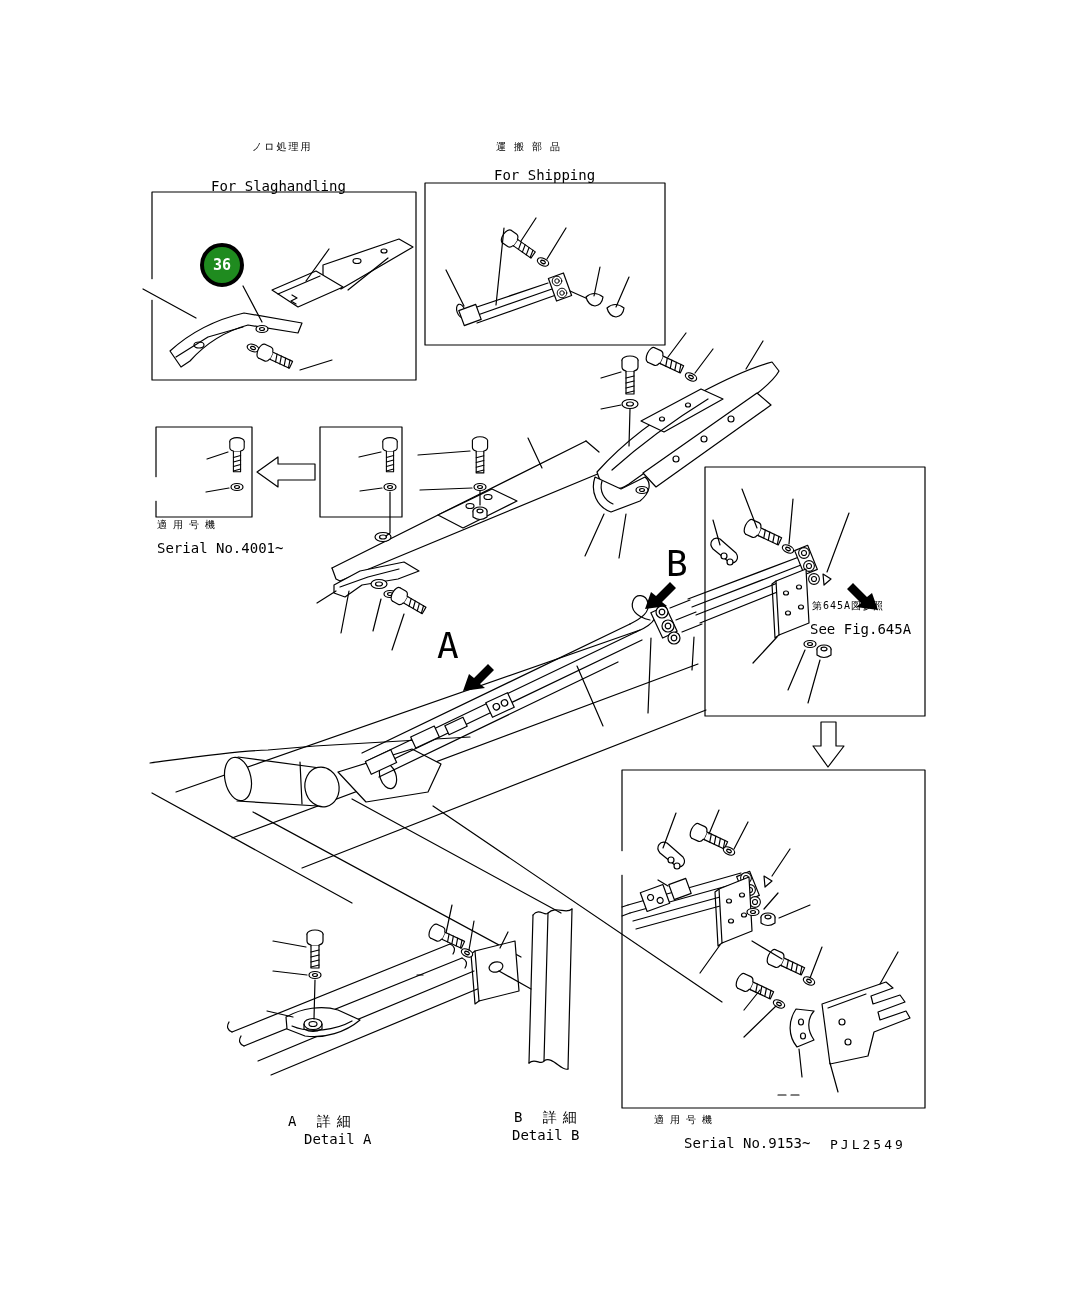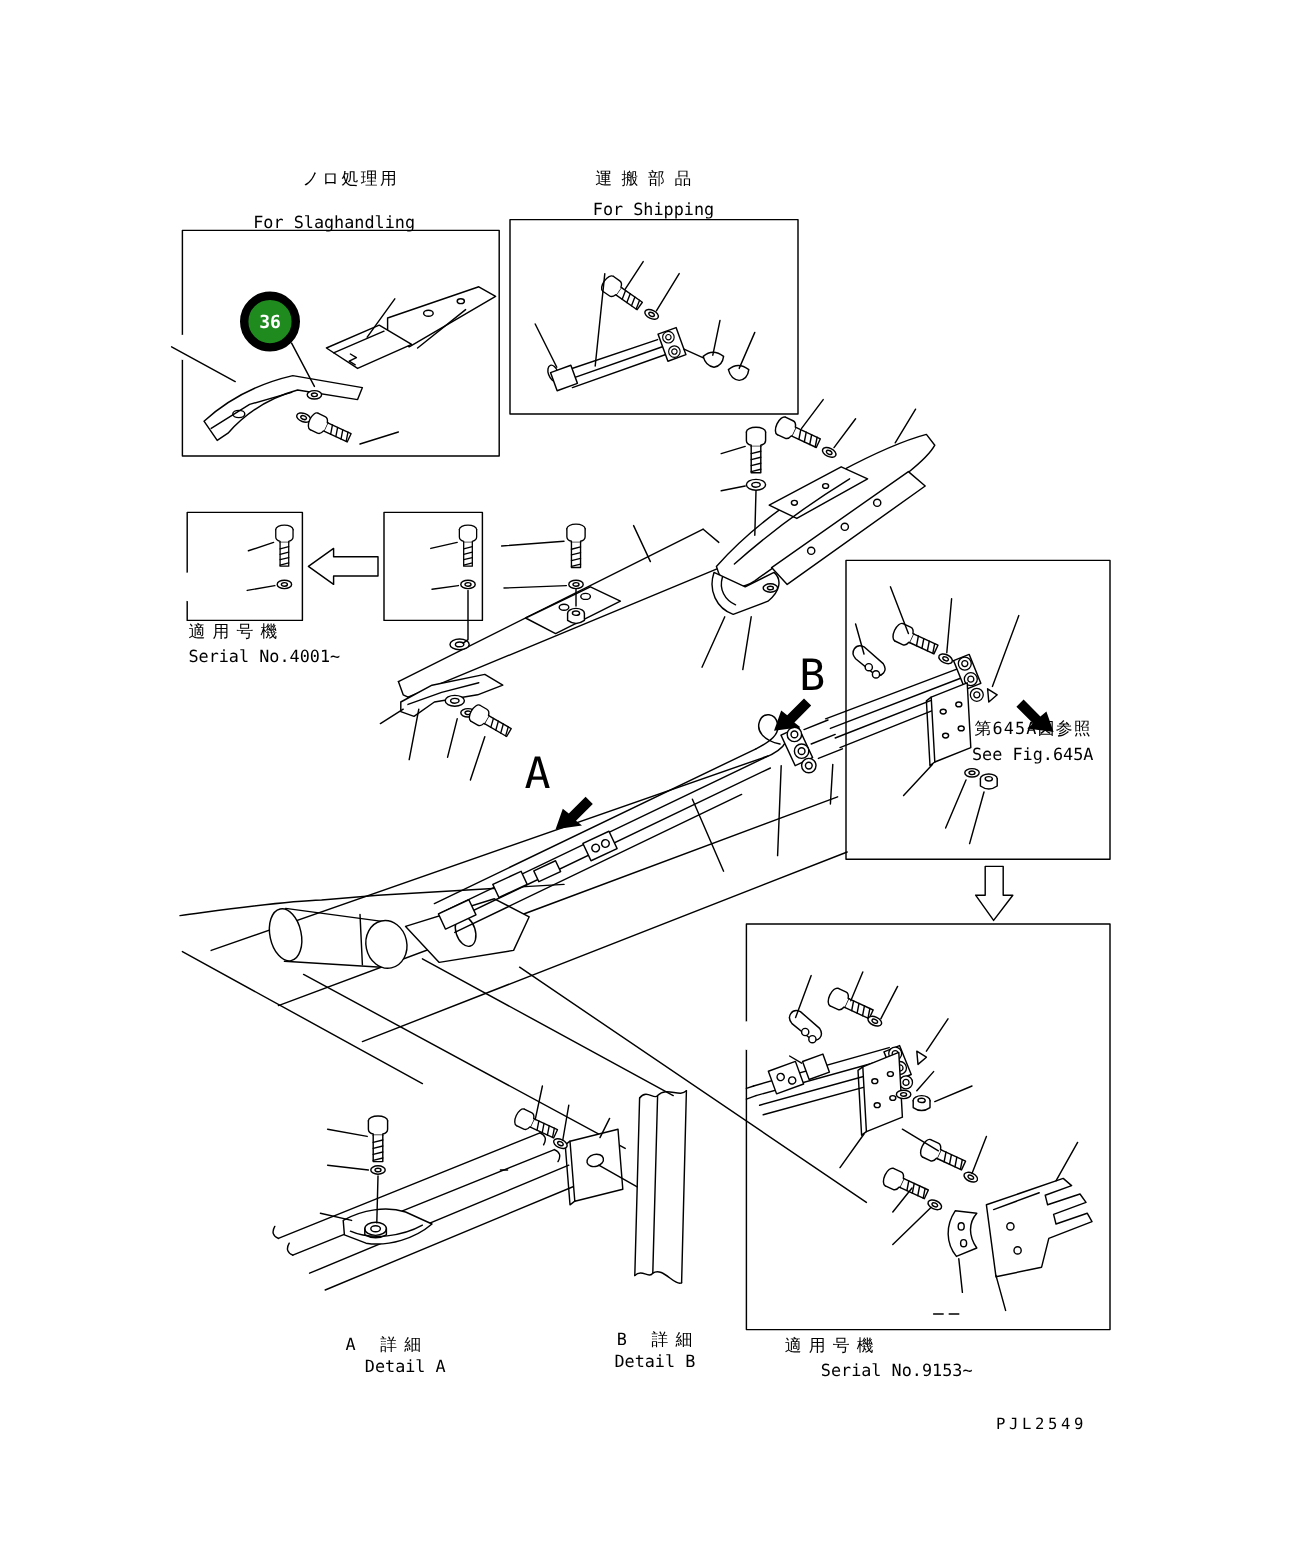--- a/index.html
+++ b/index.html
@@ -4,27 +4,27 @@
 <style>
   html,body{margin:0;padding:0;background:#ffffff;}
   #stage{position:relative;width:1077px;height:1299px;background:#ffffff;overflow:hidden;
          font-family:"DejaVu Sans Mono", monospace;color:#000;}
   #art{position:absolute;left:0;top:0;}
   #art *{stroke:#000;stroke-width:1.2;fill:none;stroke-linecap:round;stroke-linejoin:round;}
   #art .wf{fill:#ffffff;}
   #art .sf{fill:#000000;stroke:none;}
   #art .gap{stroke:#ffffff;stroke-width:4;}
   .lbl{position:absolute;white-space:pre;line-height:1.15;}
-  .jp{font-size:14px;}
+  .jp{font-size:10px;}
   .en{font-size:14px;}
   .sp6{letter-spacing:6px;}
   .sp8{letter-spacing:8px;}
   .sp2{letter-spacing:2px;}
   .marker{position:absolute;font-size:36px;font-weight:400;}
-  #badge{position:absolute;left:200px;top:243px;width:36px;height:36px;border:7px solid #000000;
+  #badge{position:absolute;left:200px;top:243px;width:36px;height:36px;border:4px solid #000000;
          border-radius:50%;display:flex;align-items:center;justify-content:center;
          font-size:15px;font-weight:bold;}
   .code{font-size:13px;letter-spacing:3px;}
 </style>
 </head>
 <body>
 
 <div id="stage">
 
 <svg id="art" width="1077" height="1299" viewBox="0 0 1077 1299">
@@ -334,14 +334,14 @@
 
 <div class="lbl jp sp6" style="left:288px;top:1113px;font-size:14px;">A 詳細</div>
 <div class="lbl en" style="left:304px;top:1131px;">Detail A</div>
 
 <div class="lbl jp sp6" style="left:514px;top:1109px;font-size:14px;">B 詳細</div>
 <div class="lbl en" style="left:512px;top:1127px;">Detail B</div>
 
 <div class="lbl jp sp6" style="left:654px;top:1114px;">適用号機</div>
 <div class="lbl en" style="left:654px;top:1135px;margin-left:30px;">Serial No.9153~</div>
 
-<div class="lbl code" style="left:830px;top:1138px;margin-top:43px;">PJL2549</div>
+<div class="lbl code" style="left:830px;top:1138px;">PJL2549</div>
 </div>
 
 </body></html>

